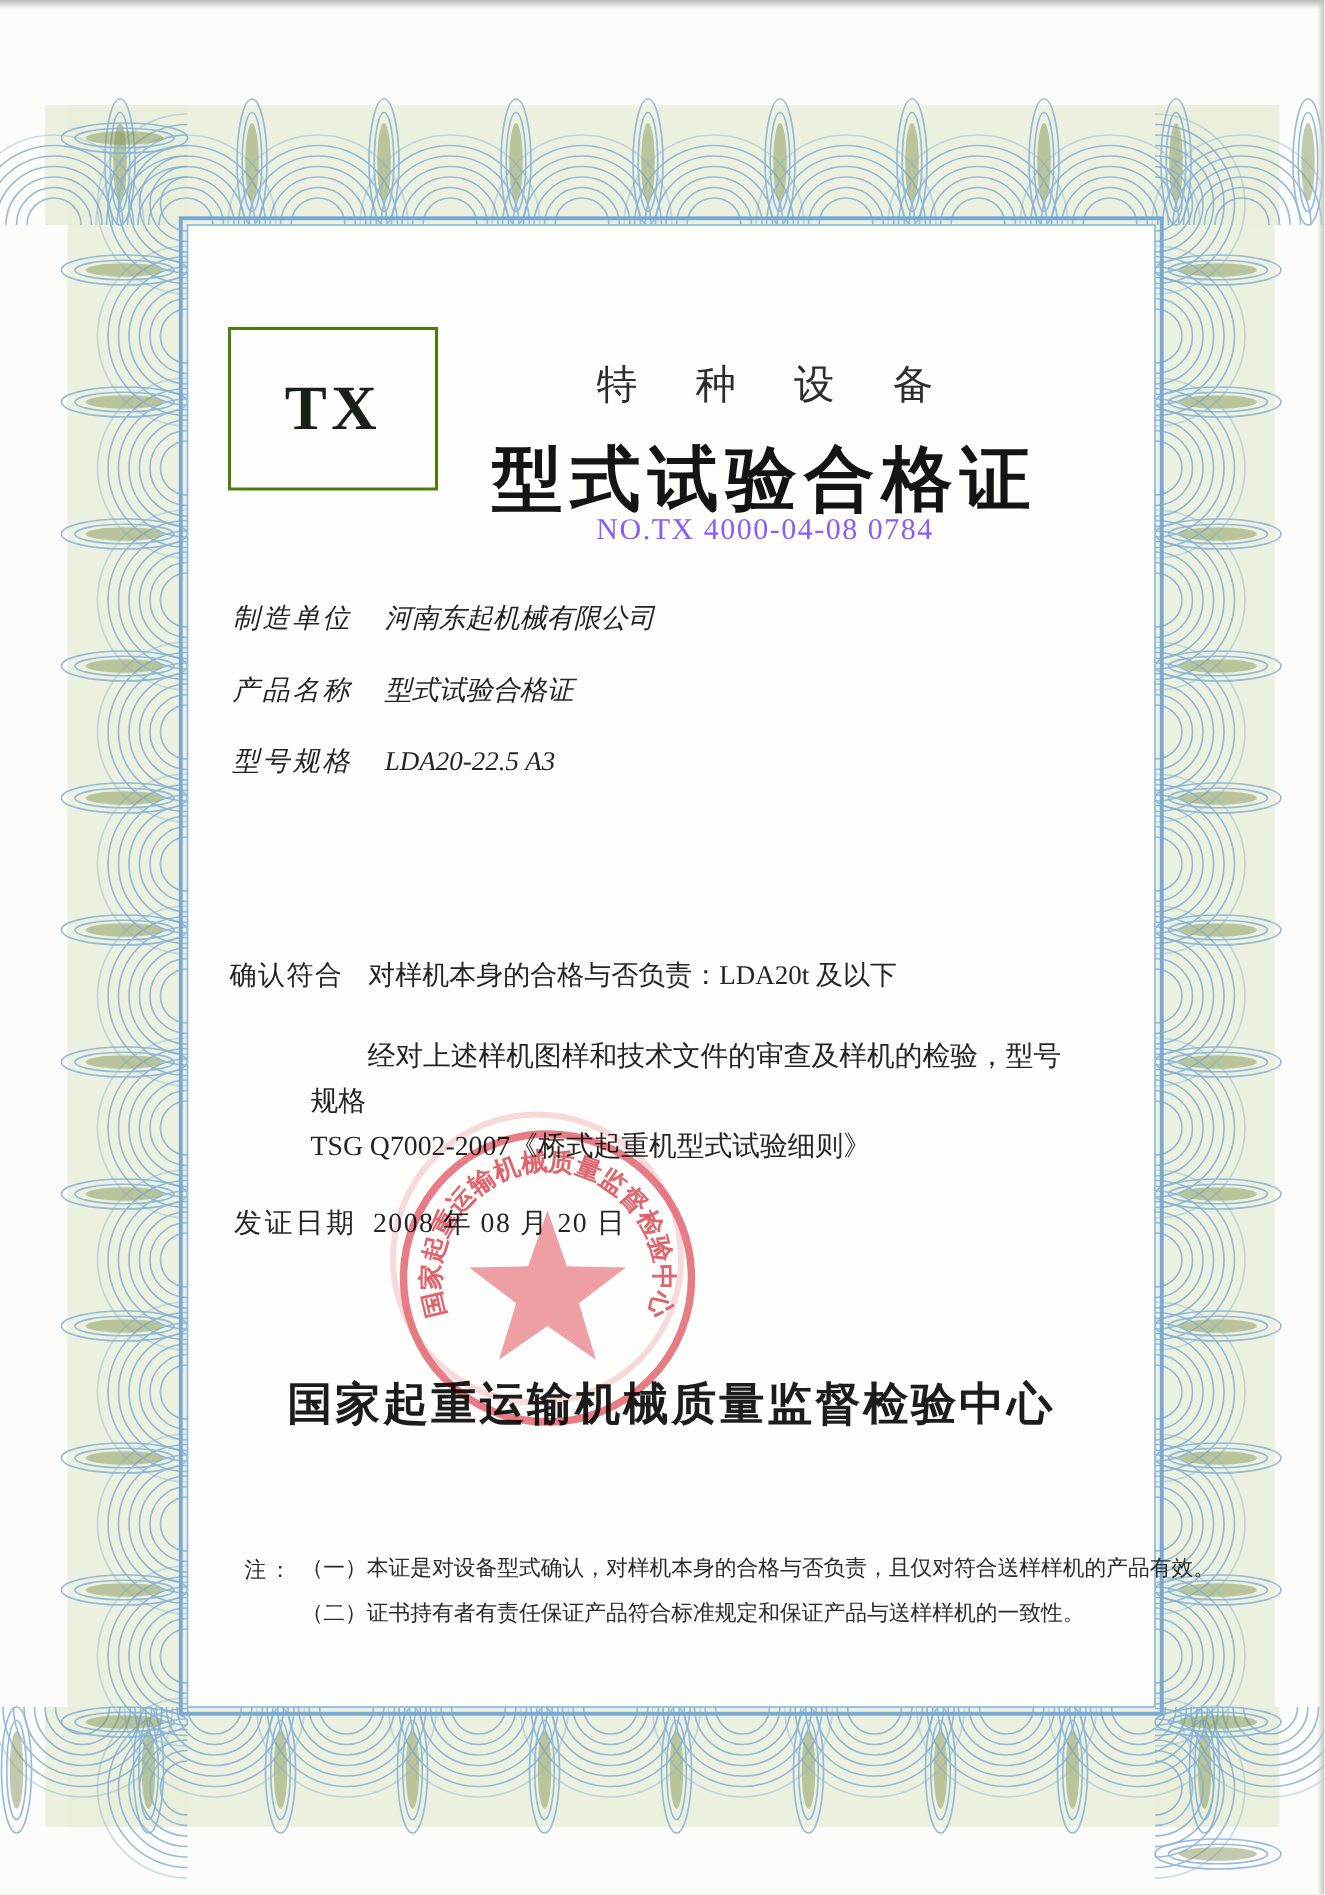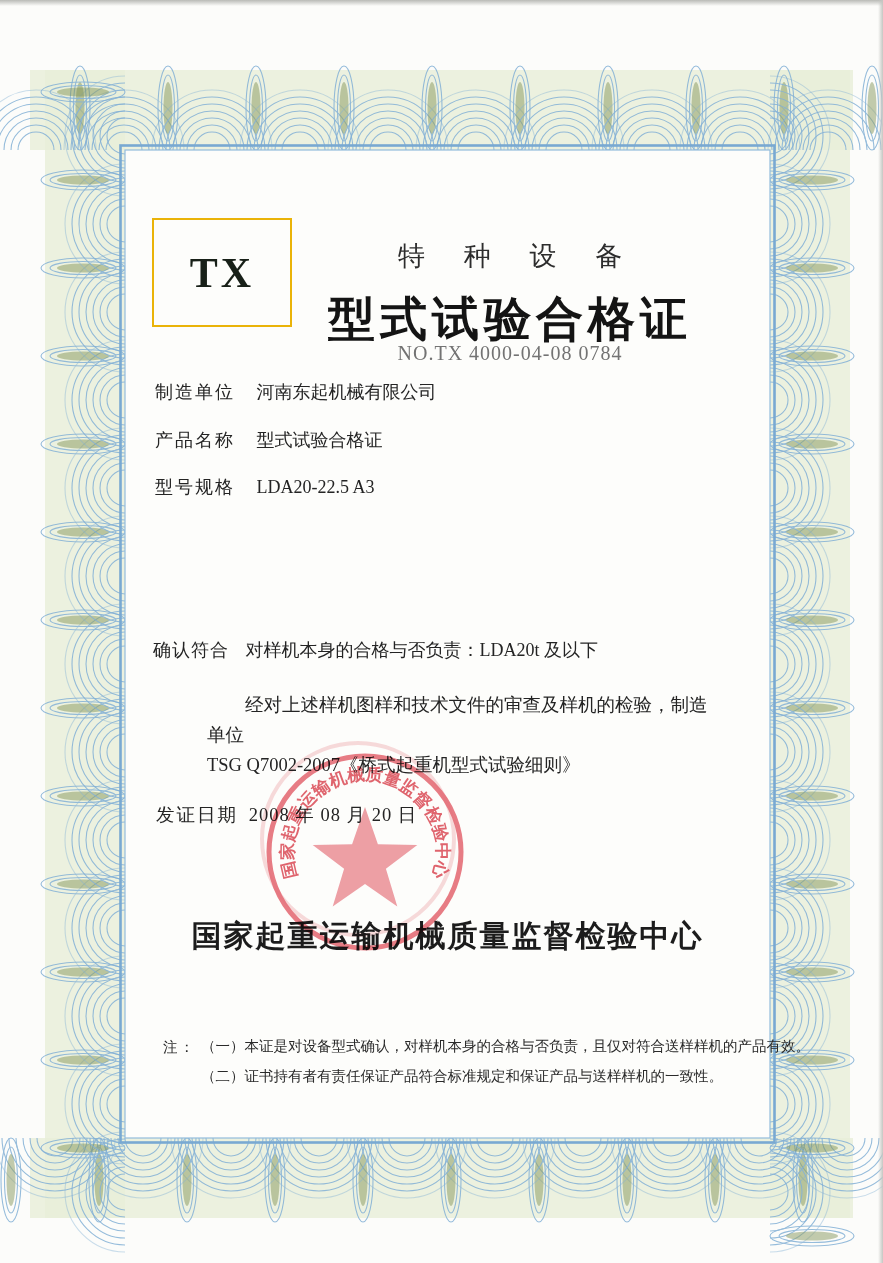--- a/index.html
+++ b/index.html
@@ -4,29 +4,29 @@
 <style>
   html,body{margin:0;padding:0;background:#e8e8e6;}
   .page{position:relative;width:883px;height:1263px;background:#fcfcfa;overflow:hidden;
         font-family:"Liberation Serif","DejaVu Serif",serif;color:#1f1f1f;}
   .scan-edge-top{position:absolute;left:0;top:0;width:100%;height:6px;
         background:linear-gradient(180deg,#b9bab6,rgba(185,186,182,0));}
   .scan-edge-right{position:absolute;right:0;top:0;width:5px;height:100%;
         background:linear-gradient(270deg,#c5c6c2,rgba(197,198,194,0));}
   svg.border-art{position:absolute;left:0;top:0;}
   .panel{position:absolute;left:125px;top:150px;width:645px;height:988px;background:transparent;}
-  .tx-box{position:absolute;left:27px;top:68px;width:136px;height:105px;border:2px solid #eab308;
+  .tx-box{position:absolute;left:27px;top:68px;width:136px;height:105px;border:2px solid #4d7c0f;
         display:flex;align-items:center;justify-content:center;}
   .tx-box span{font-size:42px;font-weight:bold;letter-spacing:3px;color:#182018;}
   .head-col{position:absolute;left:150px;top:40px;width:470px;text-align:center;}
   .head-small{font-size:27px;letter-spacing:16px;color:#2d2d2d;white-space:nowrap;text-indent:16px;margin-top:48px;}
   .head-large{margin-top:14px;font-size:47px;font-weight:bold;letter-spacing:5px;color:#141414;white-space:nowrap;}
   .cert-no{position:absolute;left:150px;top:192px;width:470px;text-align:center;
-        font-size:20px;letter-spacing:1px;color:#737373;}
-  .fields{position:absolute;left:30px;top:230px;width:600px;}
+        font-size:20px;letter-spacing:1px;color:#8b5cf6;}
+  .fields{position:absolute;left:30px;top:250px;width:600px;font-style:italic;}
   .field-row{height:47.5px;font-size:18px;white-space:nowrap;}
   .flabel{letter-spacing:2px;color:#242424;}
   .fvalue{margin-left:17px;color:#242424;}
   .coverage{position:absolute;left:28px;top:488px;font-size:18px;white-space:nowrap;}
   .coverage .flabel{letter-spacing:1px;}
   .coverage .fvalue{margin-left:12px;}
   .conclusion{position:absolute;left:82px;top:540px;width:510px;font-size:18.5px;line-height:30px;color:#242424;}
   .conclusion .l1{text-indent:38px;}
   .issue-row{position:absolute;left:31px;top:652px;font-size:18.5px;white-space:nowrap;z-index:1;}
   .issue-row .fvalue{margin-left:6px;letter-spacing:1px;}
@@ -130,21 +130,21 @@
         <span class="fvalue">LDA20-22.5 A3</span>
       </div>
     </div>
 
     <div class="coverage">
       <span class="flabel">确认符合</span>
       <span class="fvalue">对样机本身的合格与否负责：LDA20t 及以下</span>
     </div>
 
     <div class="conclusion">
-      <div class="l1">经对上述样机图样和技术文件的审查及样机的检验，制造单位</div>
+      <div class="l1">经对上述样机图样和技术文件的审查及样机的检验，型号规格</div>
       <div class="l2">TSG Q7002-2007《桥式起重机型式试验细则》</div>
     </div>
 
     <div class="issue-row">
       <span class="flabel">发证日期</span>
       <span class="fvalue">2008 年 08 月 20 日</span>
     </div>
 
     <svg class="stamp" viewBox="-122 -122 244 244" aria-hidden="true">
       <defs>

